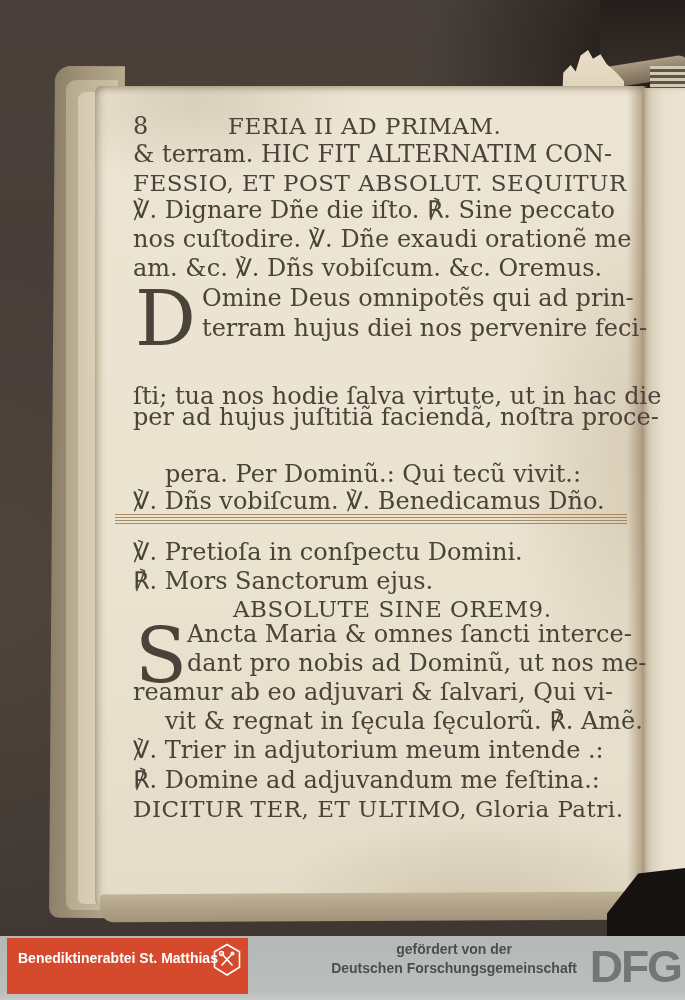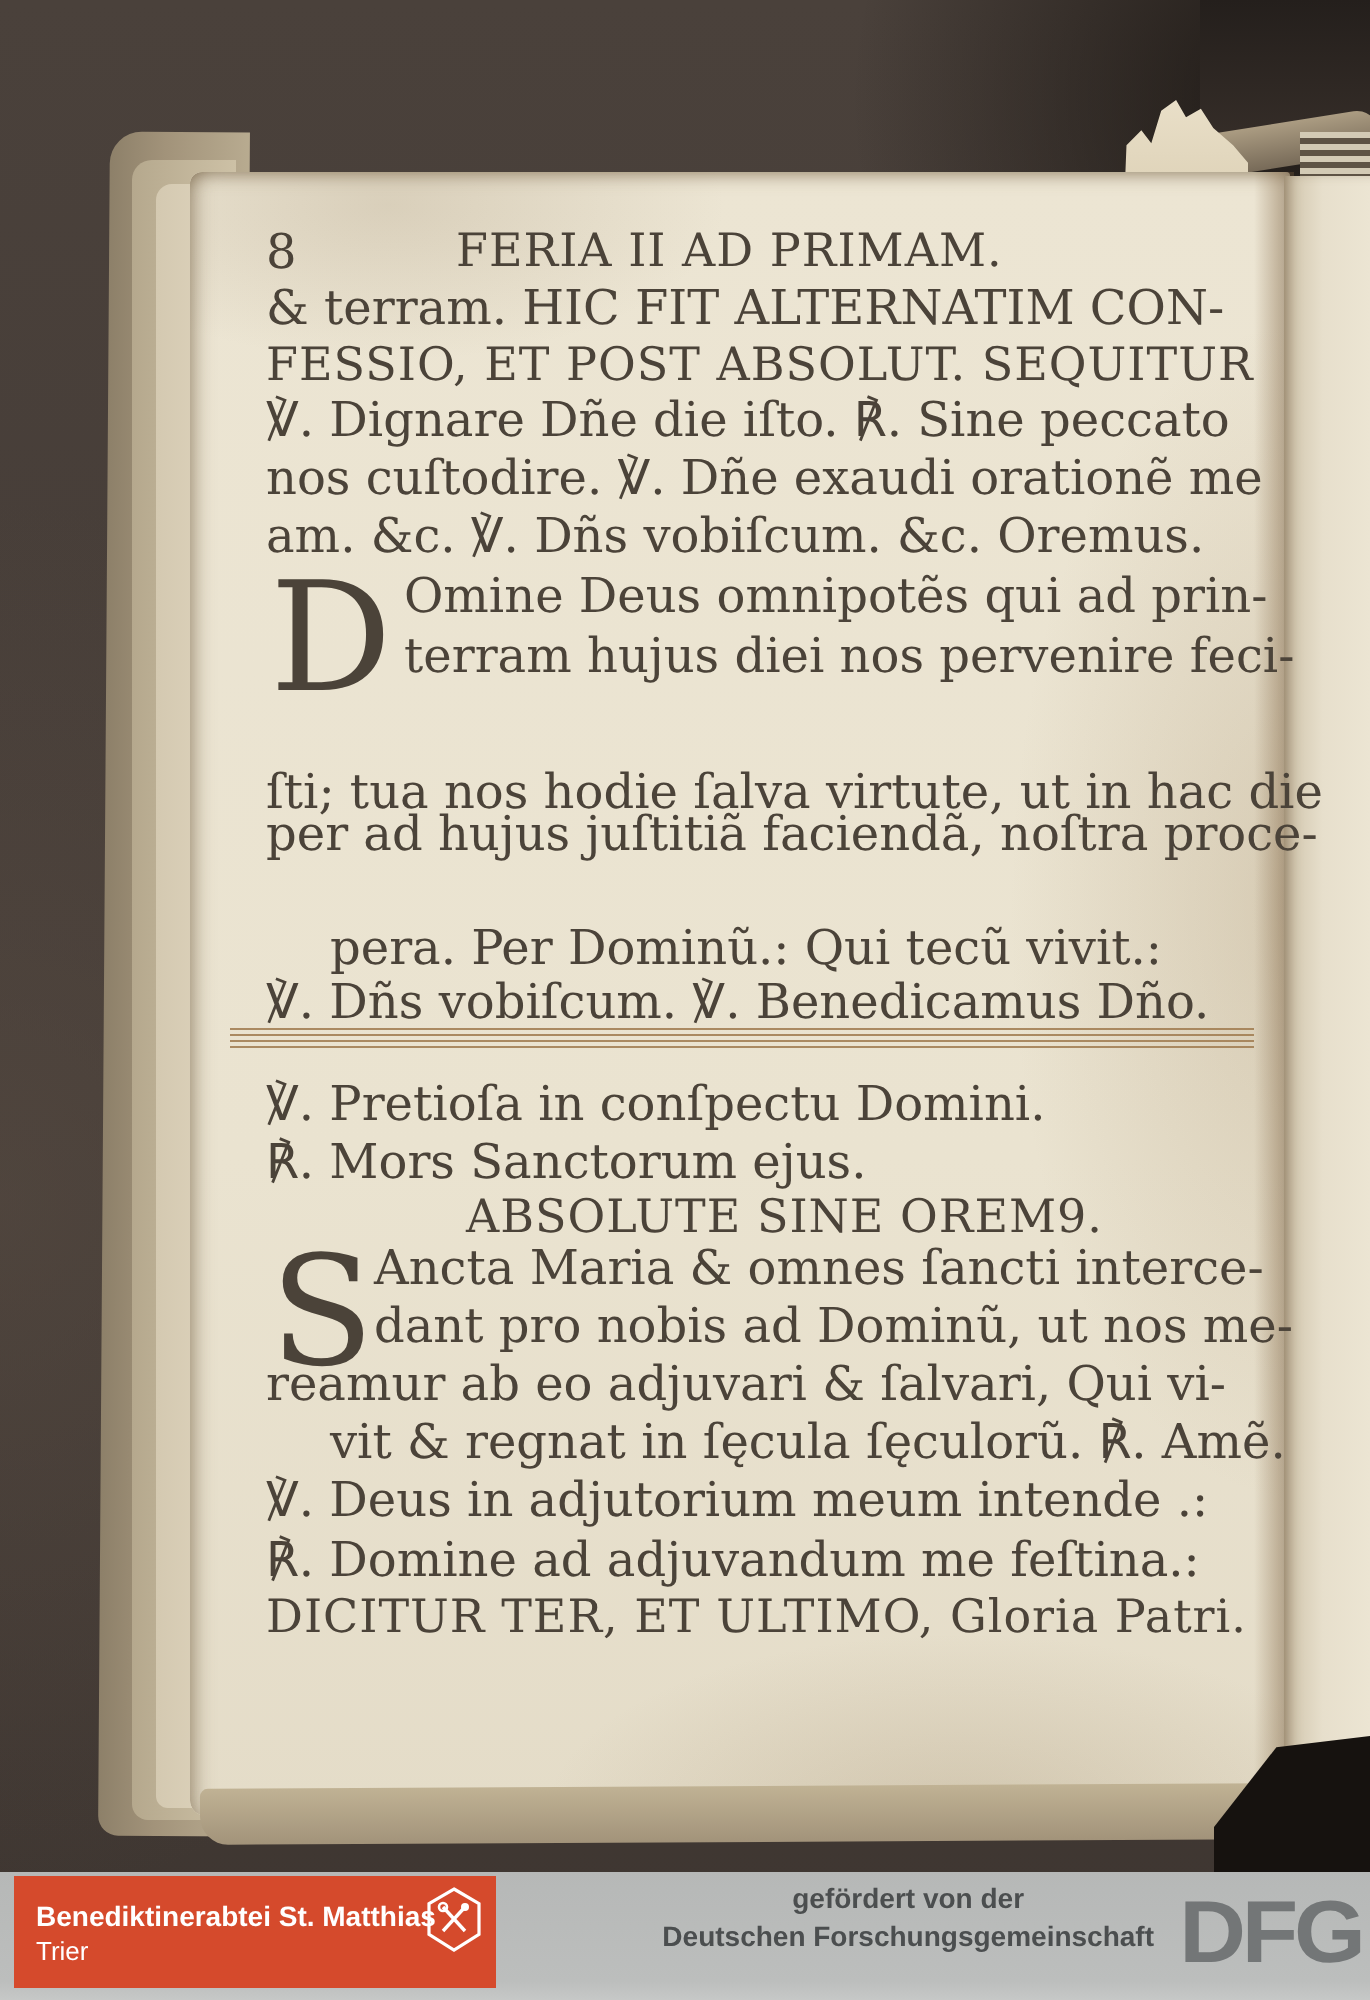--- a/index.html
+++ b/index.html
@@ -166,28 +166,27 @@
 
   <div class="ln" style="left:133px;top:567px;">℟. Mors Sanctorum ejus.</div>
   <div class="ln" style="left:133px;top:538px;">℣. Pretioſa in conſpectu Domini.</div>
   <div class="ln caps" style="left:233px;top:595px;">ABSOLUTE SINE OREM9.</div>
 
   <div class="dropcap" style="left:135px;top:626px;">S</div>
   <div class="ln" style="left:187px;top:620px;">Ancta Maria &amp; omnes ſancti interce-</div>
   <div class="ln" style="left:187px;top:649px;">dant pro nobis ad Dominũ, ut nos me-</div>
   <div class="ln" style="left:133px;top:678px;">reamur ab eo adjuvari &amp; ſalvari, Qui vi-</div>
   <div class="ln" style="left:133px;top:707px;margin-left:32px;">vit &amp; regnat in ſęcula ſęculorũ. ℟. Amẽ.</div>
-  <div class="ln" style="left:133px;top:736px;">℣. Deus in adjutorium meum intende .:</div>
+  <div class="ln" style="left:133px;top:736px;">℣. Trier in adjutorium meum intende .:</div>
   <div class="ln" style="left:133px;top:766px;">℟. Domine ad adjuvandum me feſtina.:</div>
   <div class="ln caps" style="left:133px;top:795px;">DICITUR TER, ET ULTIMO, Gloria Patri.</div>
 
   <div class="footer">
     <div class="abbey-box">
       <div class="abbey-name">Benediktinerabtei St. Matthias</div>
-      <div class="abbey-city">Trier</div>
       <span class="abbey-hex">
         <svg width="30" height="34" viewBox="0 0 30 34">
           <polygon points="15,1.5 27.5,8.8 27.5,24.2 15,32 2.5,24.2 2.5,8.8" fill="none" stroke="#ffffff" stroke-width="1.6"></polygon>
           <line x1="9.5" y1="22.5" x2="20.5" y2="10.5" stroke="#ffffff" stroke-width="1.7"></line>
           <line x1="9.5" y1="10.5" x2="20.5" y2="22.5" stroke="#ffffff" stroke-width="1.7"></line>
           <circle cx="9.5" cy="10.5" r="2" fill="none" stroke="#ffffff" stroke-width="1.3"></circle>
           <circle cx="20.5" cy="10.5" r="2" fill="#ffffff"></circle>
         </svg>
       </span>
     </div>

